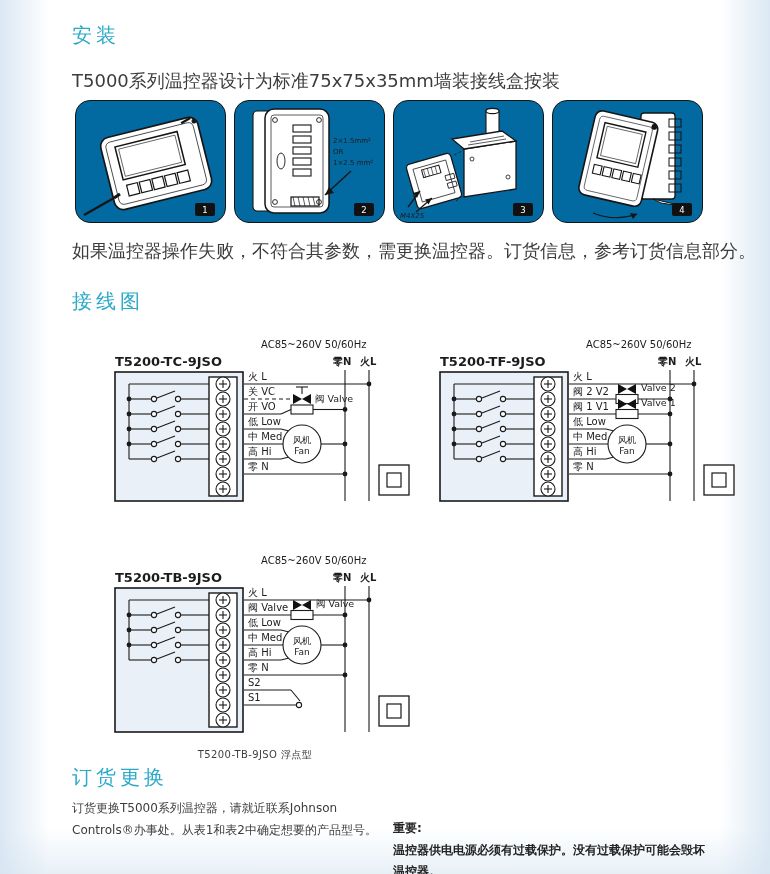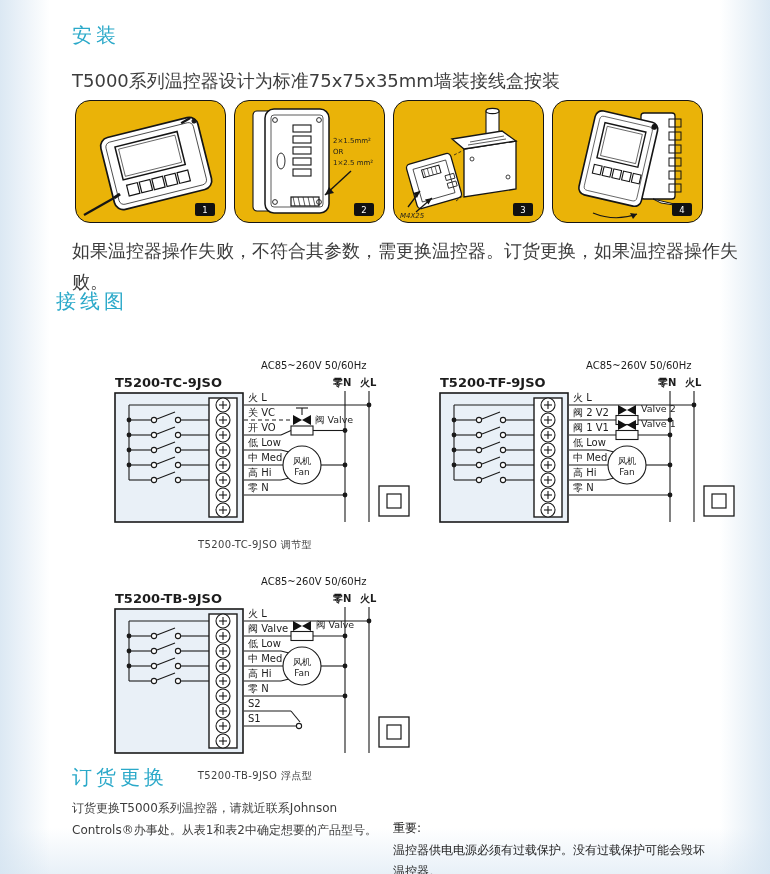--- a/index.html
+++ b/index.html
@@ -8,27 +8,27 @@
     font-family:"DejaVu Sans","Liberation Sans",sans-serif;
     background:
       linear-gradient(90deg, rgba(213,228,241,.85), rgba(255,255,255,0) 50px),
       linear-gradient(270deg, rgba(213,228,241,.85), rgba(255,255,255,0) 50px),
       linear-gradient(0deg, rgba(213,228,241,.55), rgba(255,255,255,0) 46px),
       #ffffff;
   }
   .sec-title{position:absolute;color:#2BA9C9;font-size:20px;font-weight:400;letter-spacing:4px;}
   .body-text{position:absolute;font-size:18px;color:#3c3c3c;line-height:1.7;}
   .figs{position:absolute;left:75px;top:100px;display:flex;gap:8px;}
-  .fig{width:151px;height:123px;border:1.7px solid #151515;border-radius:15px;position:relative;background:#eab308;box-sizing:border-box;}
+  .fig{width:151px;height:123px;border:1.7px solid #151515;border-radius:15px;position:relative;background:#0369a1;box-sizing:border-box;}
   .fig svg{position:absolute;left:0;top:0;}
   .badge{position:absolute;right:10px;bottom:6px;background:#111;color:#fff;font-size:8.5px;width:20px;height:13px;border-radius:2px;display:flex;align-items:center;justify-content:center;}
-  .diagram{position:absolute;margin-top:21px;}
+  .diagram{position:absolute;}
   .caption{width:320px;text-align:center;font-size:10px;color:#3f3f3f;letter-spacing:.4px;margin-top:2px;}
   .order-col{position:absolute;font-size:12px;color:#3c3c3c;line-height:1.8;}
-  .imp-title,.imp-body{font-weight:normal;color:#232323;}
+  .imp-title,.imp-body{font-weight:bold;color:#232323;}
   svg text{fill:#1c1c1c;}
 </style>
 </head>
 <body>
 
 <div class="sec-title" style="left:72px;top:22px">安装</div>
 <div class="body-text" style="left:72px;top:66px">T5000系列温控器设计为标准75x75x35mm墙装接线盒按装</div>
 
 <div class="figs">
 
@@ -143,23 +143,23 @@
           <circle cx="84" cy="18" r="2.4" fill="#151515"></circle>
         </g>
         <path d="M40,112 Q 62,121 84,113" fill="none" stroke-width="1.2"></path>
         <path d="M84,113 l-7,-1 3,6 z" fill="#151515" stroke="none"></path>
       </g>
     </svg>
     <div class="badge">4</div>
   </div>
 </div>
 
-<div class="body-text" style="left:72px;top:236px">如果温控器操作失败，不符合其参数，需更换温控器。订货更换，如果温控器操作失败。</div>
-
-<div class="sec-title" style="left:56px;top:288px">接线图</div>
+<div class="body-text" style="left:72px;top:236px">如果温控器操作失败，不符合其参数，需更换温控器。订货信息，参考订货信息部分。</div>
+
+<div class="sec-title" style="left:72px;top:288px">接线图</div>
 
 <div class="diagram" style="left:95px;top:334px">
   <div><svg width="320" height="177" viewBox="0 0 320 177" xmlns="http://www.w3.org/2000/svg" font-family="DejaVu Sans, Liberation Sans, sans-serif">
         <text x="166" y="14" font-size="10">AC85~260V  50/60Hz</text>
         <text x="238" y="31" font-size="10" font-weight="bold">零N</text>
         <text x="265" y="31" font-size="10" font-weight="bold">火L</text>
         <text x="20" y="32" font-size="13" font-weight="bold">T5200-TC-9JSO</text>
         <line x1="250" y1="36" x2="250" y2="167" stroke="#1a1a1a" stroke-width="1.1"></line>
         <line x1="274" y1="36" x2="274" y2="167" stroke="#1a1a1a" stroke-width="1.1"></line>
         <rect x="20" y="38" width="128" height="129" fill="#e9f0f7" stroke="#1a1a1a" stroke-width="1.6"></rect>
@@ -247,21 +247,20 @@
         <line x1="149" y1="140" x2="250" y2="140" stroke="#1a1a1a" stroke-width="1.1"></line>
         <circle cx="250" cy="140" r="2.4" fill="#1a1a1a"></circle>
         <circle cx="207" cy="110" r="19" fill="#fff" stroke="#1a1a1a" stroke-width="1.1"></circle>
         <text x="207" y="109" font-size="9" text-anchor="middle">风机</text>
         <text x="207" y="120" font-size="9" text-anchor="middle">Fan</text>
         <line x1="226" y1="110" x2="250" y2="110" stroke="#1a1a1a" stroke-width="1.1"></line>
         <circle cx="250" cy="110" r="2.4" fill="#1a1a1a"></circle>
         <rect x="284" y="131" width="30" height="30" fill="#fff" stroke="#1a1a1a" stroke-width="1.3"></rect>
         <rect x="292" y="139" width="14" height="14" fill="#fff" stroke="#1a1a1a" stroke-width="1.2"></rect>
       </svg></div>
-  <div class="caption">T5200-TC-9JSO 调节型</div>
 </div>
 <div class="diagram" style="left:420px;top:334px">
   <div><svg width="320" height="177" viewBox="0 0 320 177" xmlns="http://www.w3.org/2000/svg" font-family="DejaVu Sans, Liberation Sans, sans-serif">
         <text x="166" y="14" font-size="10">AC85~260V  50/60Hz</text>
         <text x="238" y="31" font-size="10" font-weight="bold">零N</text>
         <text x="265" y="31" font-size="10" font-weight="bold">火L</text>
         <text x="20" y="32" font-size="13" font-weight="bold">T5200-TF-9JSO</text>
         <line x1="250" y1="36" x2="250" y2="167" stroke="#1a1a1a" stroke-width="1.1"></line>
         <line x1="274" y1="36" x2="274" y2="167" stroke="#1a1a1a" stroke-width="1.1"></line>
         <rect x="20" y="38" width="128" height="129" fill="#e9f0f7" stroke="#1a1a1a" stroke-width="1.6"></rect>

